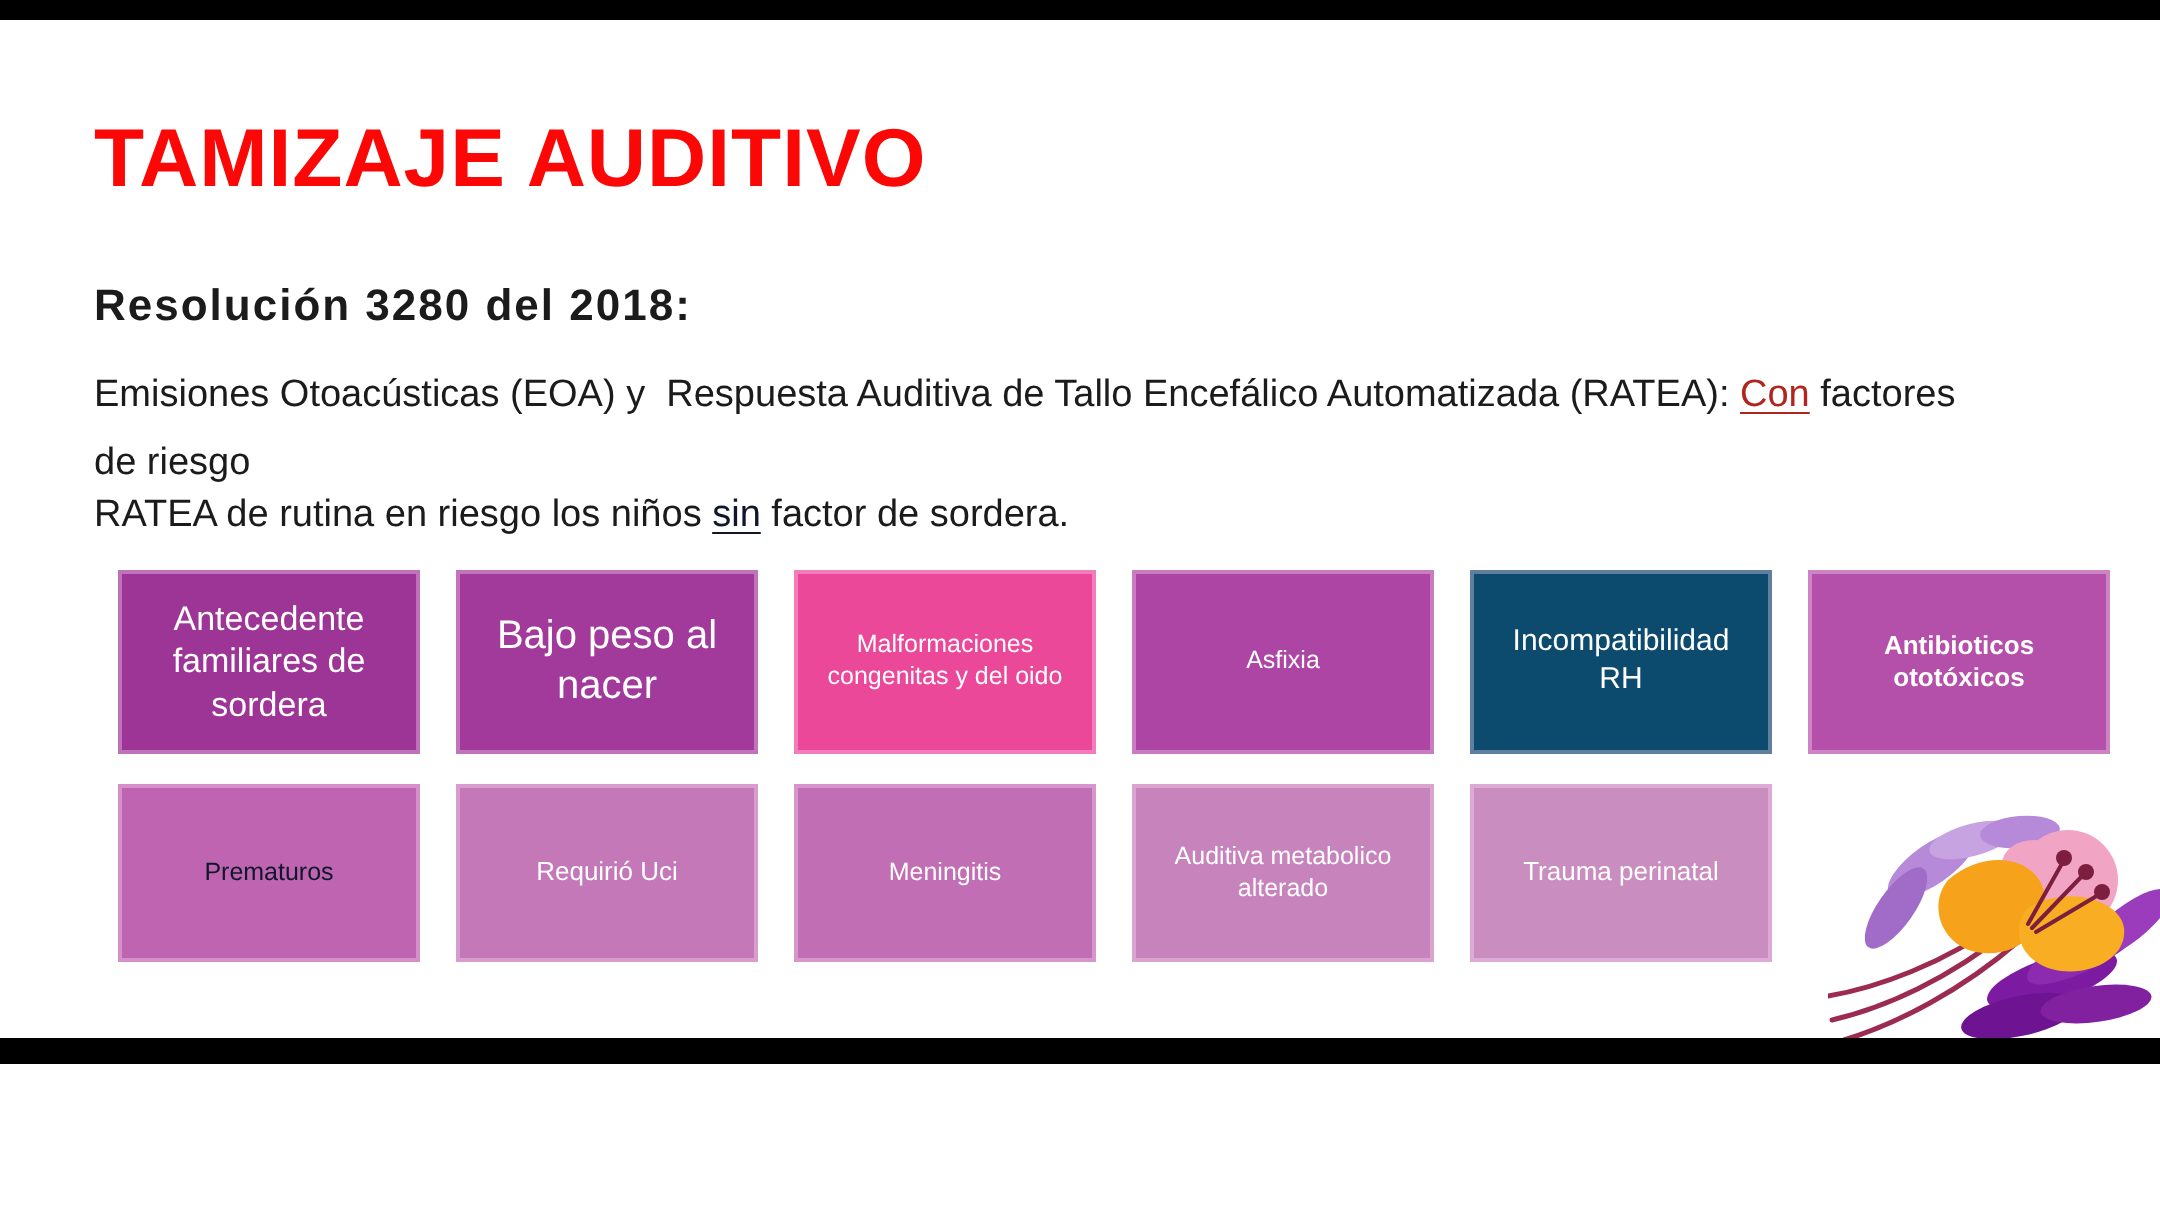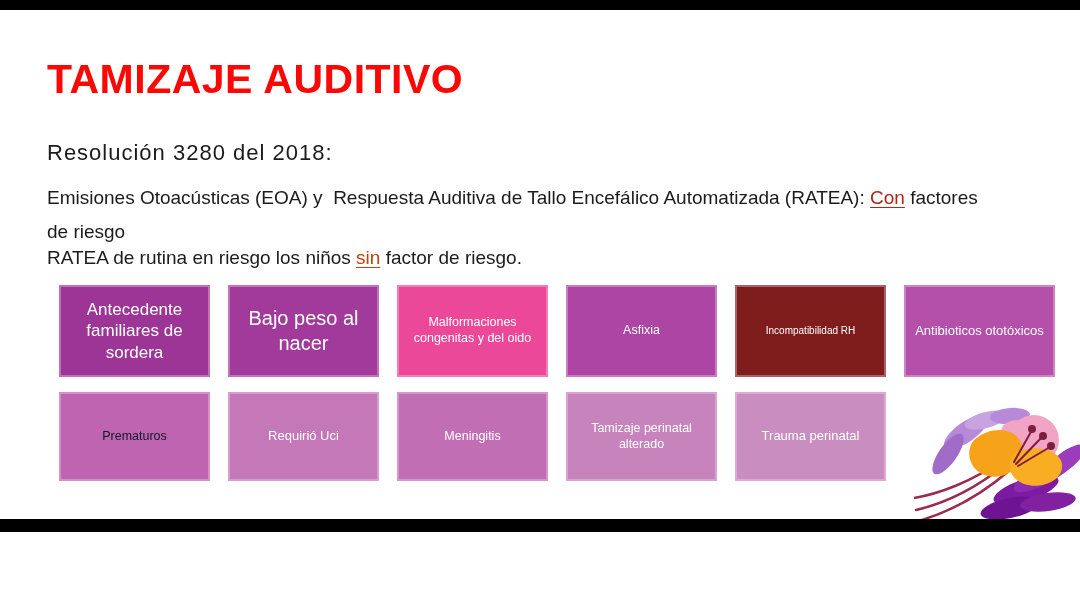--- a/index.html
+++ b/index.html
@@ -14,21 +14,21 @@
   .bar-top{top:0;height:10px;z-index:4;}
   .bar-bottom{bottom:0;height:13px;z-index:4;}
 
   .title{
     position:absolute;left:47px;top:56px;
     font-size:41px;font-weight:700;letter-spacing:0.5px;
     white-space:pre;
   }
   .heading{
     position:absolute;left:47px;top:140px;
-    font-size:22px;font-weight:400;letter-spacing:1px;
+    font-size:22px;font-weight:700;letter-spacing:1px;
     white-space:pre;
   }
   .paragraph{
     position:absolute;left:47px;top:181px;
     font-size:19px;line-height:34px;
     white-space:pre;
   }
   .routine{
     position:absolute;left:47px;top:246px;
     font-size:19px;line-height:24px;
@@ -72,35 +72,35 @@
 
   <div class="bar bar-top" style="background: rgb(0, 0, 0);"></div>
 
   <div class="title" style="color: rgb(251, 8, 6);">TAMIZAJE AUDITIVO</div>
 
   <div class="heading" style="color: rgb(27, 27, 27);">Resolución 3280 del 2018:</div>
 
   <div class="paragraph" style="color: rgb(27, 27, 27);"><span>Emisiones Otoacústicas (EOA) y  Respuesta Auditiva de Tallo Encefálico Automatizada (RATEA): </span><span class="hl" style="color: rgb(176, 38, 28); margin-top: 40px;">Con</span><span> factores
 de riesgo</span></div>
 
-  <div class="routine" style="color: rgb(27, 27, 27);"><span>RATEA de rutina en riesgo los niños </span><span class="hl" style="color: #c2410c;">sin</span><span> factor de riesgo.</span></div>
+  <div class="routine" style="color: rgb(27, 27, 27);"><span>RATEA de rutina en riesgo los niños </span><span class="hl" style="color: #0f172a;">sin</span><span> factor de sordera.</span></div>
 
   <div class="risk-row row-1" id="risk-row-1">
       <div class="risk-box" style="background: rgb(157, 53, 151); font-size: 17px; color: rgb(255, 255, 255);">Antecedente familiares de sordera</div>
       <div class="risk-box" style="background: rgb(161, 58, 154); font-size: 20px; color: rgb(255, 255, 255);">Bajo peso al nacer</div>
       <div class="risk-box" style="background: #ec4899; font-size: 12.5px; color: rgb(255, 255, 255);">Malformaciones congenitas y del oido</div>
       <div class="risk-box" style="background: rgb(172, 69, 163); font-size: 12.5px; color: rgb(255, 255, 255);">Asfixia</div>
-      <div class="risk-box" style="background: #7f1d1d; font-size: 10px; color: rgb(255, 255, 255);">Incompatibilidad RH</div>
-      <div class="risk-box" style="background: rgb(180, 80, 169); font-size: 13px; color: rgb(255, 255, 255);">Antibioticos ototóxicos</div>
+      <div class="risk-box" style="background: #0c4a6e; font-size: 15px; color: rgb(255, 255, 255);">Incompatibilidad RH</div>
+      <div class="risk-box" style="background: rgb(180, 80, 169); font-size: 13px; color: rgb(255, 255, 255); font-weight: bold;">Antibioticos ototóxicos</div>
     </div>
   <div class="risk-row row-2" id="risk-row-2">
       <div class="risk-box" style="background: rgb(191, 100, 177); font-size: 12.5px; color: #0f172a;">Prematuros</div>
       <div class="risk-box" style="background: rgb(196, 120, 184); font-size: 13px; color: rgb(255, 255, 255);">Requirió Uci</div>
       <div class="risk-box" style="background: rgb(193, 110, 181); font-size: 12.5px; color: rgb(255, 255, 255);">Meningitis</div>
-      <div class="risk-box" style="background: rgb(199, 131, 188); font-size: 12.5px; color: rgb(255, 255, 255);">Tamizaje perinatal alterado</div>
+      <div class="risk-box" style="background: rgb(199, 131, 188); font-size: 12.5px; color: rgb(255, 255, 255);">Auditiva metabolico alterado</div>
       <div class="risk-box" style="background: rgb(202, 141, 192); font-size: 13px; color: rgb(255, 255, 255);">Trauma perinatal</div>
     </div>
 
   <div class="flower">
     <svg viewBox="0 0 178 126" width="178" height="126" xmlns="http://www.w3.org/2000/svg">
 
       <ellipse cx="52" cy="30" rx="26" ry="10" transform="rotate(-35 52 30)" fill="#b68ad8"></ellipse>
       <ellipse cx="72" cy="18" rx="22" ry="8" transform="rotate(-15 72 18)" fill="#c7a3e2"></ellipse>
       <ellipse cx="34" cy="52" rx="24" ry="9" transform="rotate(-55 34 52)" fill="#a06cc8"></ellipse>
       <ellipse cx="96" cy="14" rx="20" ry="8" transform="rotate(-5 96 14)" fill="#b68ad8"></ellipse>

